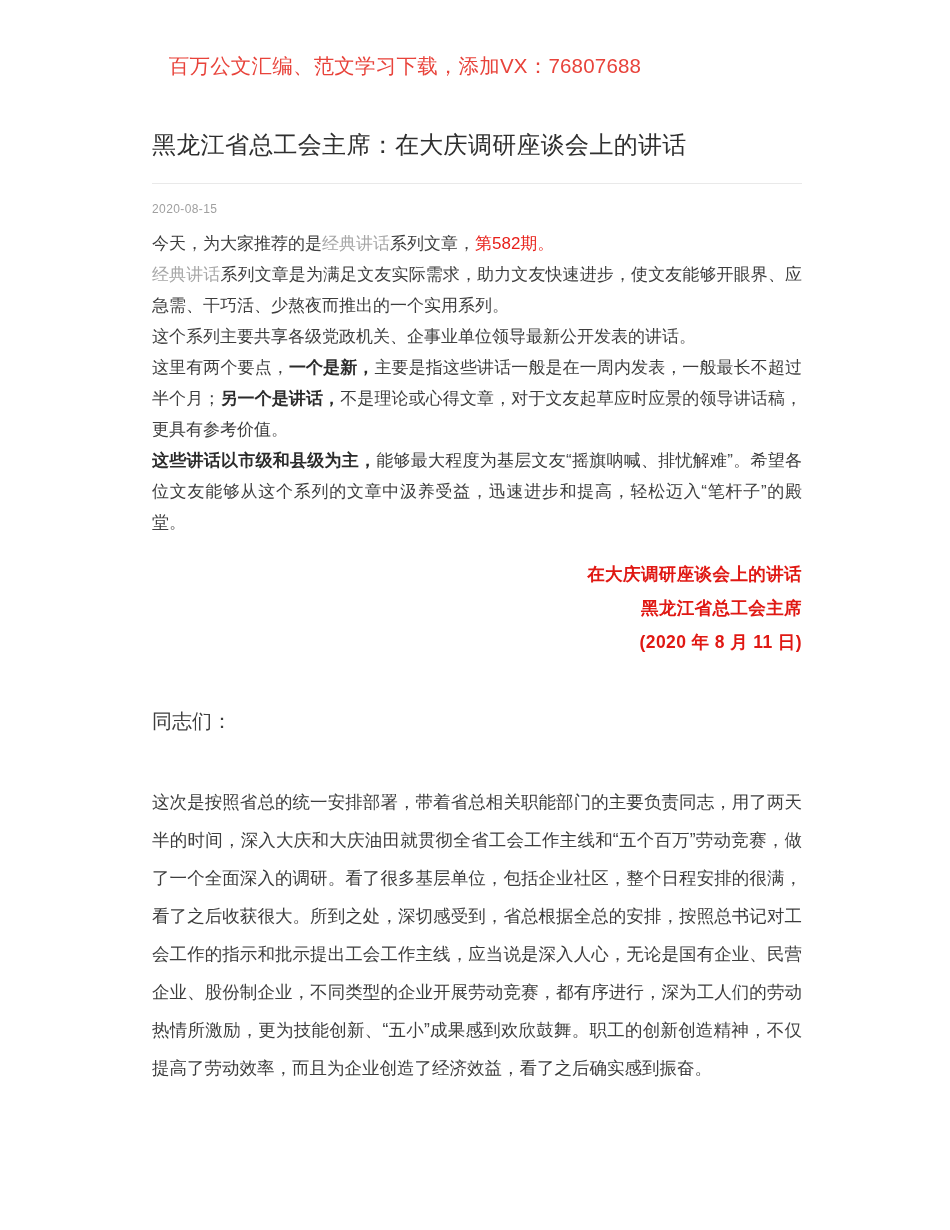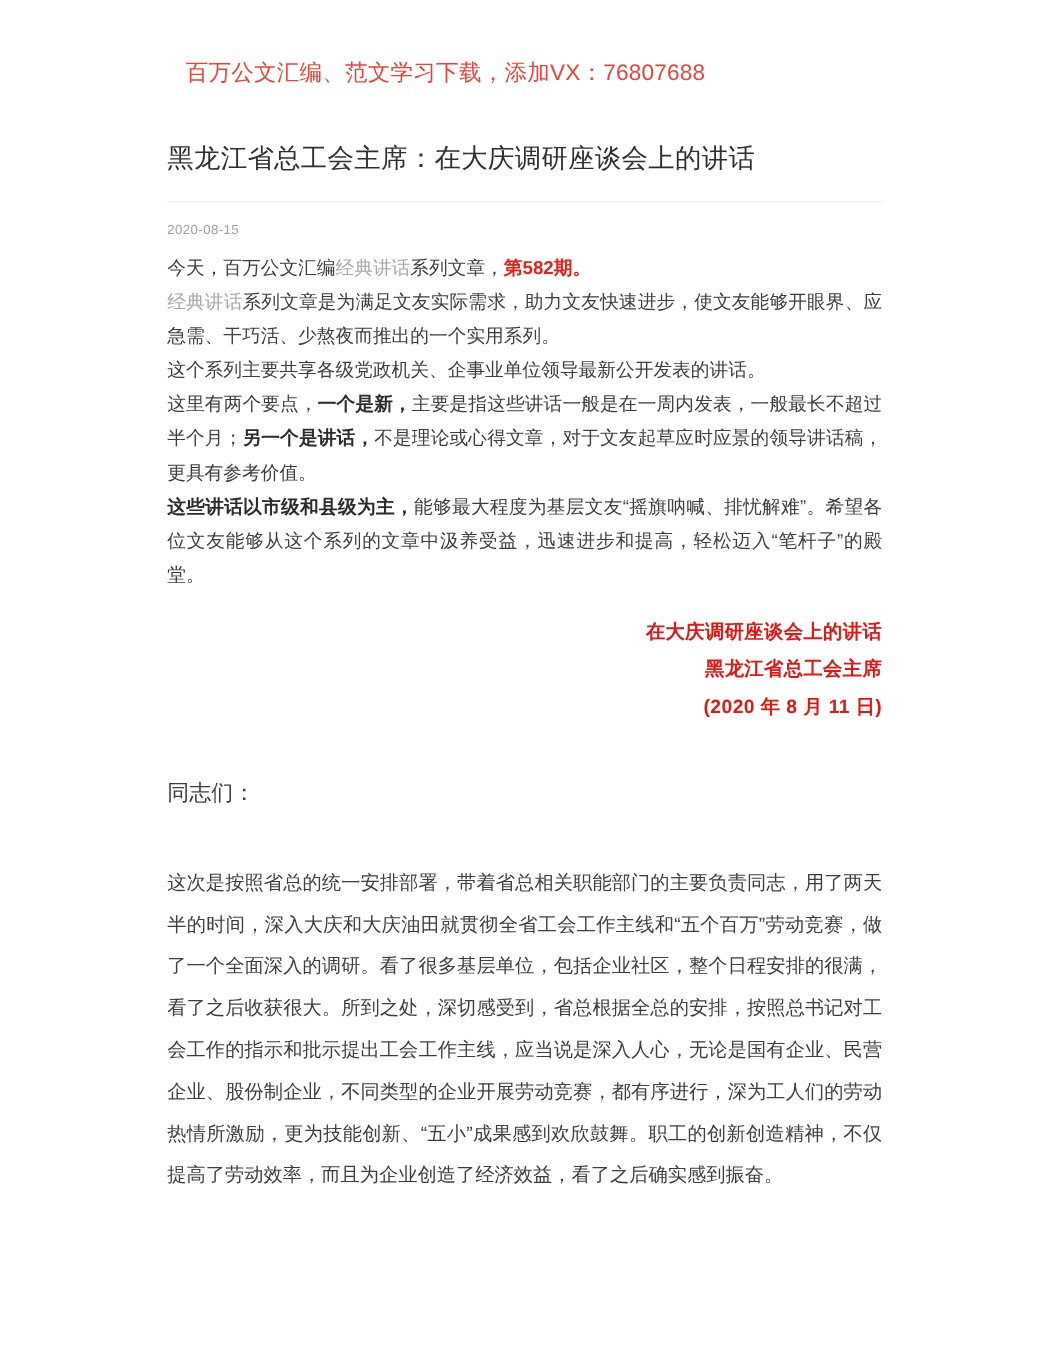--- a/index.html
+++ b/index.html
@@ -79,21 +79,21 @@
     margin: 0;
     padding: 0;
   }
 
   .ser {
     font-family: "Liberation Serif", "DejaVu Serif", serif;
     color: #a6a6a6;
   }
   .red-bold {
     color: #e8201a;
-    font-weight: bold;
+    font-weight: normal;
   }
   .bold {
     font-weight: bold;
     color: #2b2b2b;
   }
 
   
   .speech-head {
     margin-top: 19px;
     text-align: center;
@@ -133,21 +133,21 @@
   <div class="content">
 
     <h1 class="doc-title">黑龙江省总工会主席：在大庆调研座谈会上的讲话</h1>
 
     <div class="divider"></div>
 
     <div class="doc-date">2020-08-15</div>
 
     <div class="intro">
 
-      <p><span>今天，百万公文汇编</span><span class="ser">经典讲话</span><span>系列文章，</span><span class="red-bold">第582期。</span></p>
+      <p><span>今天，为大家推荐的是</span><span class="ser">经典讲话</span><span>系列文章，</span><span class="red-bold">第582期。</span></p>
 
       <p><span class="ser">经典讲话</span><span>系列文章是为满足文友实际需求，助力文友快速进步，使文友能够开眼界、应急需、干巧活、少熬夜而推出的一个实用系列。</span></p>
 
       <p>这个系列主要共享各级党政机关、企事业单位领导最新公开发表的讲话。</p>
 
       <p><span>这里有两个要点，</span><span class="bold">一个是新，</span><span>主要是指这些讲话一般是在一周内发表，一般最长不超过半个月；</span><span class="bold">另一个是讲话，</span><span>不是理论或心得文章，对于文友起草应时应景的领导讲话稿，更具有参考价值。</span></p>
 
       <p><span class="bold">这些讲话以市级和县级为主，</span><span>能够最大程度为基层文友“摇旗呐喊、排忧解难”。希望各位文友能够从这个系列的文章中汲养受益，迅速进步和提高，轻松迈入“笔杆子”的殿堂。</span></p>
 
     </div>

